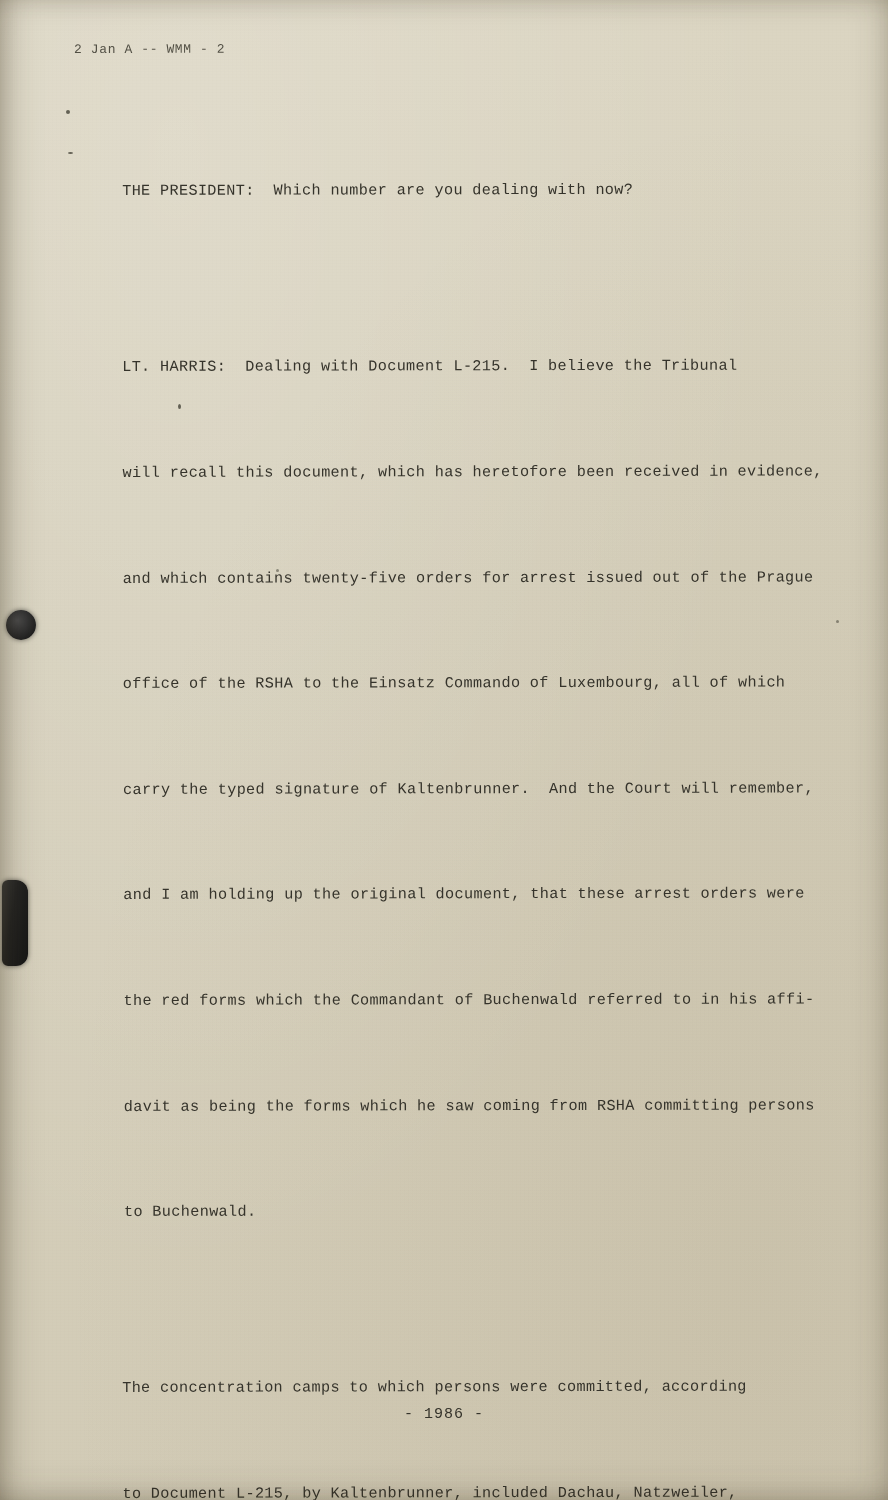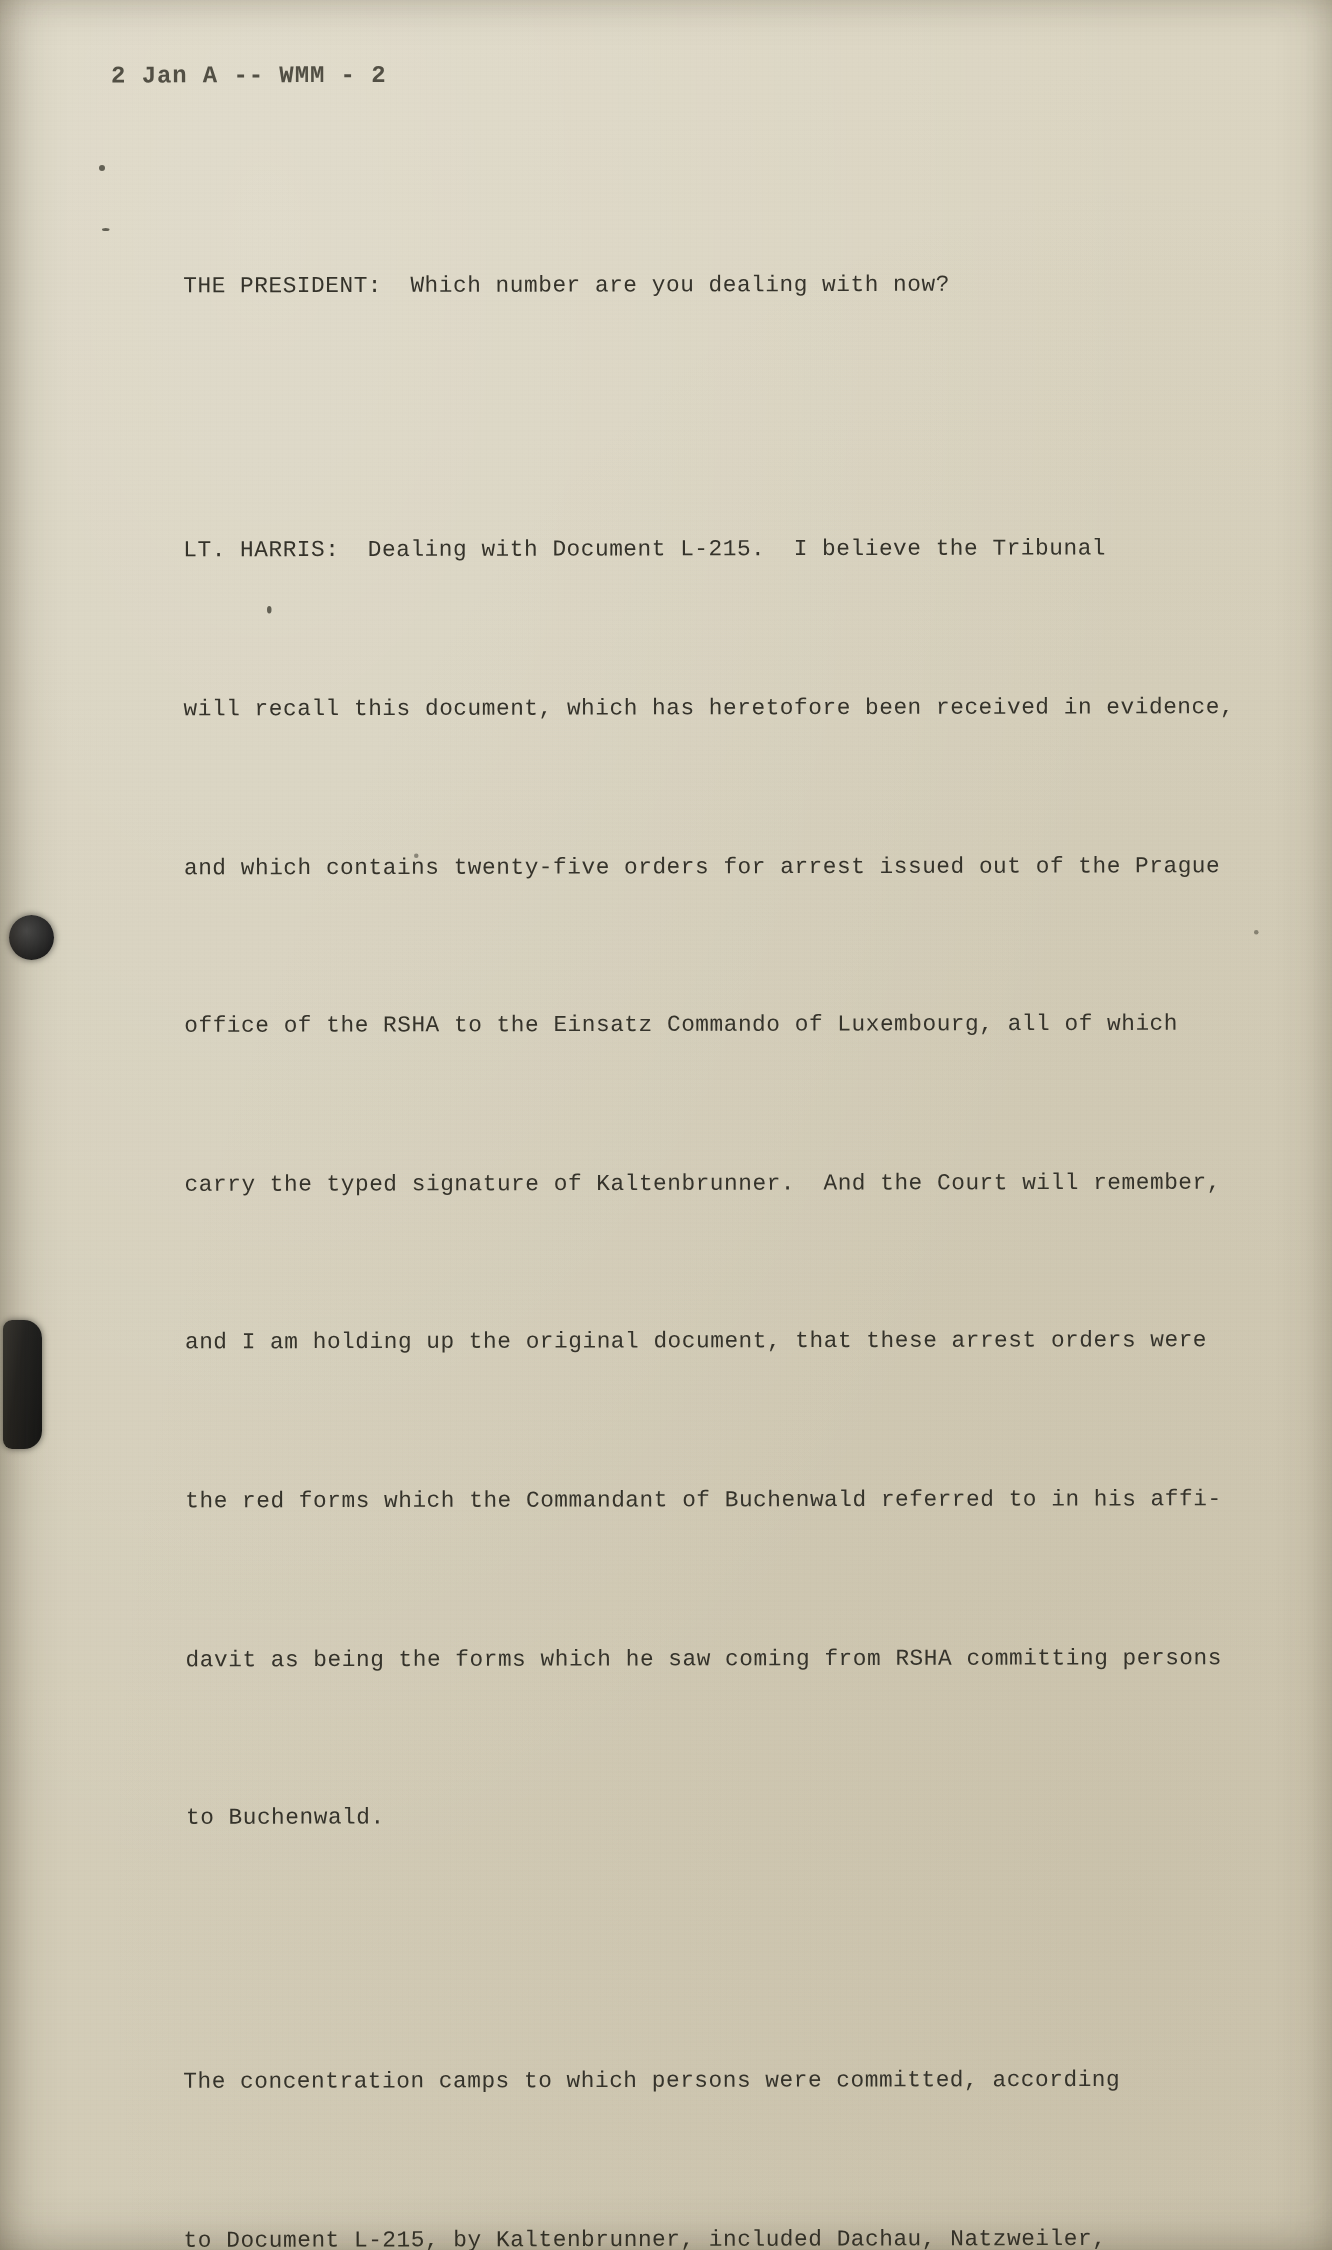--- a/index.html
+++ b/index.html
@@ -39,25 +39,24 @@
     box-shadow: inset 26px 0 40px -30px rgba(60,50,30,0.55),
                 inset -20px 0 45px -32px rgba(60,50,30,0.45),
                 inset 0 18px 40px -32px rgba(60,50,30,0.35),
                 inset 0 -22px 45px -32px rgba(60,50,30,0.45);
   }
 
   .header-line {
     position: absolute;
     top: 42px;
     left: 74px;
-    font-size: 16px;
+    font-size: 13px;
     letter-spacing: 0.6px;
     color: #3b392f;
     opacity: 0.86;
-    font-weight: bold;
   }
 
   .content {
     position: absolute;
     top: 104px;
     left: 74px;
     width: 742px;
   }
 
   .para {
@@ -148,20 +147,21 @@
     </p>
 
     <p class="para tilt">
       <span class="ln ind">The concentration camps to which persons were committed, according</span>
       <span class="ln">to Document L-215, by Kaltenbrunner, included Dachau, Natzweiler,</span>
       
     </p>
 
   </div>
 
+  <div class="footer">- 1986 -</div>
 
   <div class="punch p1"></div>
   <div class="punch p2"></div>
 
   <div class="speck sp1"></div>
   <div class="speck sp2"></div>
   <div class="speck sp3"></div>
   <div class="speck sp4"></div>
   <div class="speck sp5"></div>
 

